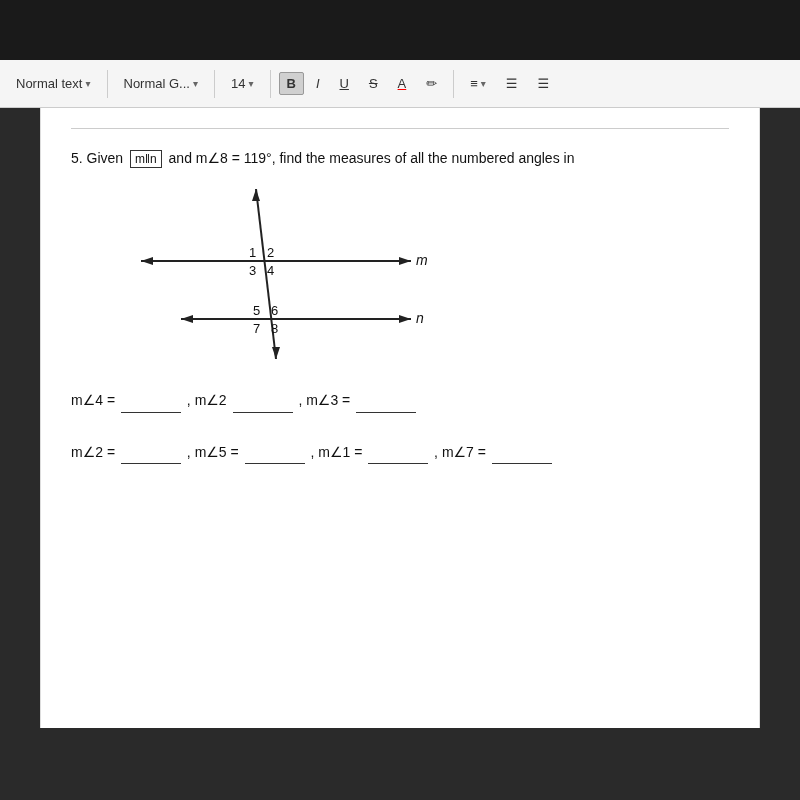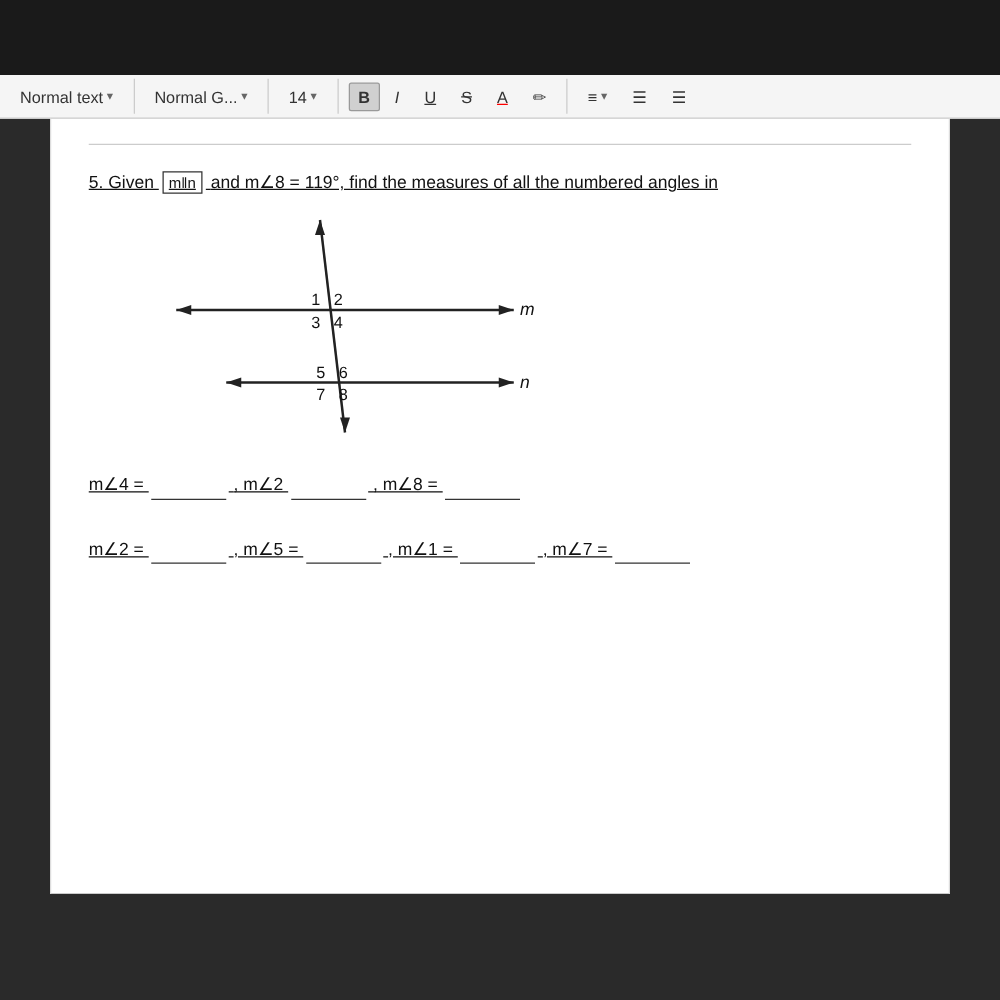--- a/index.html
+++ b/index.html
@@ -10,21 +10,21 @@
       font-family: 'Times New Roman', serif;
       overflow: hidden;
     }
 
     .top-bar {
       height: 60px;
       background: #1a1a1a;
     }
 
     .toolbar {
-      height: 35px;
+      height: 48px;
       background: #f5f5f5;
       border-bottom: 1px solid #ccc;
       display: flex;
       align-items: center;
       padding: 0 8px;
       gap: 4px;
     }
 
     .toolbar-item {
       padding: 4px 8px;
@@ -84,21 +84,20 @@
       border-top: 1px solid #ccc;
       margin-bottom: 18px;
     }
 
     .problem-text {
       font-family: Arial, sans-serif;
       font-size: 14px;
       color: #111;
       margin-bottom: 8px;
       line-height: 1.6;
-      text-decoration: underline;
     }
 
     .diagram-area {
       margin: 10px 0 10px 30px;
       position: relative;
       height: 200px;
       width: 340px;
     }
 
     .diagram-svg {
@@ -225,21 +224,21 @@
 
       <text x="315" y="144" font-family="Arial" font-size="14" fill="#111" font-style="italic">n</text>
     </svg>
   </div>
 
   <div class="problem-text" style="margin-top:8px;">
     <span>m∠4 = </span>
     <span class="blank">&nbsp;&nbsp;&nbsp;&nbsp;&nbsp;</span>
     <span>, m∠2 </span>
     <span class="blank">&nbsp;&nbsp;&nbsp;&nbsp;&nbsp;</span>
-    <span>, m∠8 = </span>
+    <span>, m∠3 = </span>
     <span class="blank">&nbsp;&nbsp;&nbsp;&nbsp;&nbsp;</span>
   </div>
 
   <div style="height:20px;"></div>
 
   <div class="problem-text">
     <span>m∠2 = </span>
     <span class="blank">&nbsp;&nbsp;&nbsp;&nbsp;&nbsp;</span>
     <span>, m∠5 = </span>
     <span class="blank">&nbsp;&nbsp;&nbsp;&nbsp;&nbsp;</span>

